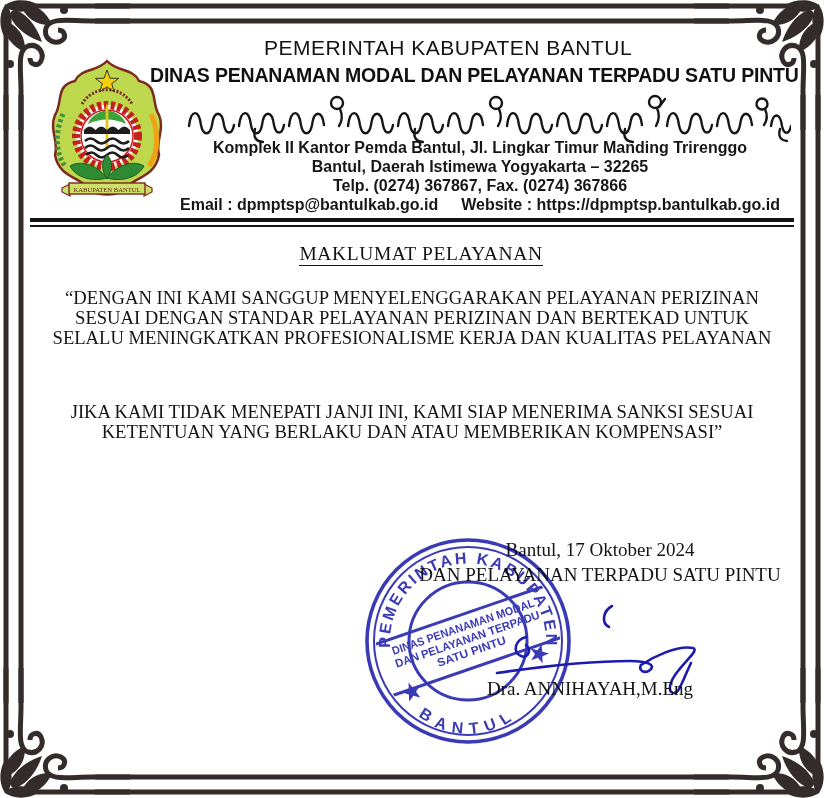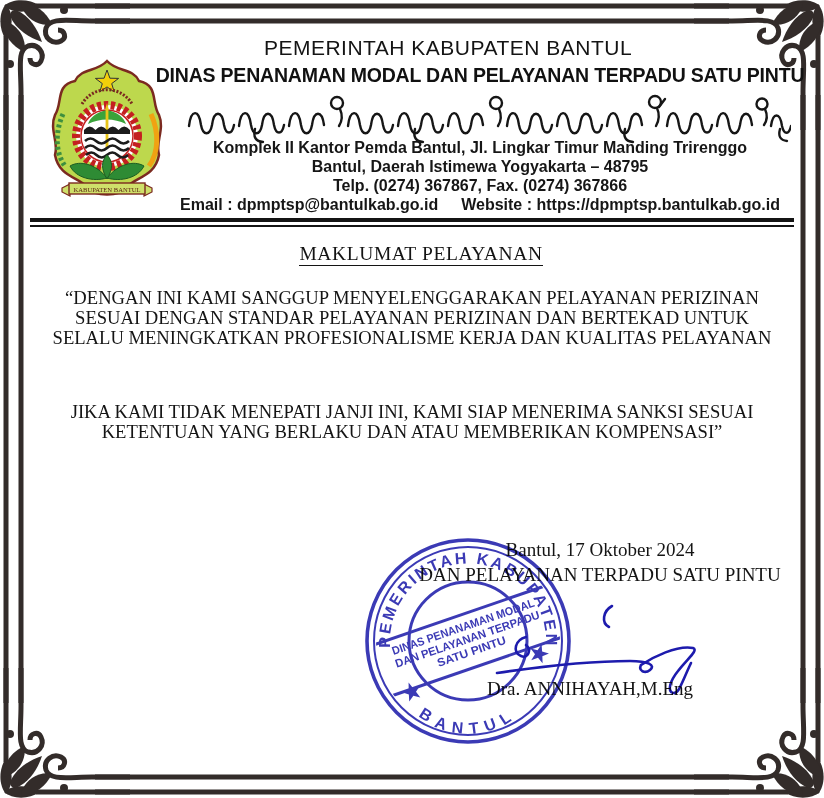--- a/index.html
+++ b/index.html
@@ -3,21 +3,21 @@
 <meta charset="utf-8">
 <style>
   html,body{margin:0;padding:0;}
   body{width:824px;height:798px;background:#ffffff;position:relative;overflow:hidden;
        font-family:"Liberation Sans",sans-serif;color:#1a1a1a;}
   .abs{position:absolute;}
   svg{display:block;}
   
   .lh-gov{top:36px;left:0;width:824px;padding-left:72px;box-sizing:border-box;
           text-align:center;font-size:21px;letter-spacing:.5px;white-space:nowrap;color:#141414;}
-  .lh-agency{top:64px;left:150px;width:660px;text-align:center;font-size:19.5px;font-weight:bold;
+  .lh-agency{top:64px;left:150px;width:660px;font-size:19.5px;font-weight:bold;
              letter-spacing:-.2px;white-space:nowrap;color:#111;}
   .lh-addr{left:150px;width:660px;text-align:center;font-size:16px;color:#161616;white-space:nowrap;font-weight:bold;}
   .rule-thick{top:218px;left:30px;width:764px;height:4px;background:#141414;}
   .rule-thin{top:225px;left:30px;width:764px;height:1.6px;background:#141414;}
   
   .serif{font-family:"Liberation Serif",serif;}
   .doc-title{top:243px;left:0;width:824px;text-align:center;font-size:19.5px;letter-spacing:.6px;color:#141414;}
   .doc-title span{border-bottom:1.6px solid #141414;padding-bottom:1px;}
   .para{left:45px;width:734px;text-align:center;font-size:18.6px;line-height:20px;color:#141414;}
   .p1{top:288px;}
@@ -124,21 +124,21 @@
     <path d="M440,36 q-3,12 8,13"></path>
     <path d="M532,33 c2,-17 10,-17 12,-1 c2,11 9,11 11,0 c2,-15 10,-15 12,0"></path>
     <circle cx="577" cy="11" r="5.5"></circle>
     <path d="M580,16 q4,9 -1,16"></path>
     <path d="M586,33 c2,-14 9,-14 11,0 c2,9 7,9 9,0"></path>
     <path d="M595,36 q-3,11 7,12"></path>
   </g>
 </svg>
 
 <div class="abs lh-addr" style="top:139px;z-index:2;">Komplek II Kantor Pemda Bantul, Jl. Lingkar Timur Manding Trirenggo</div>
-<div class="abs lh-addr" style="top:158px;z-index:2;">Bantul, Daerah Istimewa Yogyakarta – 48795</div>
+<div class="abs lh-addr" style="top:158px;z-index:2;">Bantul, Daerah Istimewa Yogyakarta – 32265</div>
 <div class="abs lh-addr" style="top:177px;z-index:2;">Telp. (0274) 367867, Fax. (0274) 367866</div>
 <div class="abs lh-addr" style="top:196px;z-index:2;">
   <span>Email : dpmptsp@bantulkab.go.id</span>
   <span style="display:inline-block;width:14px;"></span>
   <span>Website : https://dpmptsp.bantulkab.go.id</span>
 </div>
 
 <div class="abs rule-thick" style="z-index:2;"></div>
 <div class="abs rule-thin" style="z-index:2;"></div>
 

